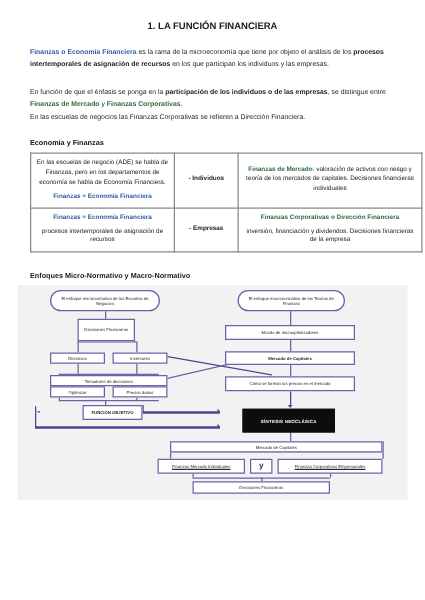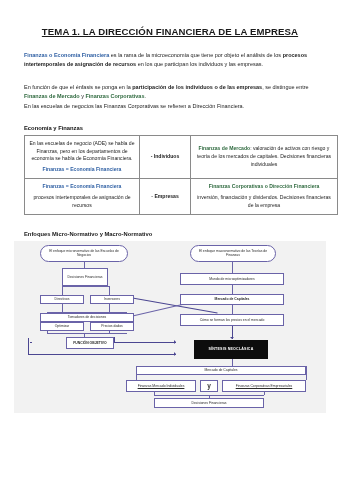--- a/index.html
+++ b/index.html
@@ -125,21 +125,21 @@
     border-bottom:2.2px solid transparent;
     border-left:2.8px solid #4b4691;
     border-right:none;
   }
 </style>
 </head>
 <body>
 
 <div class="page">
 
-  <div class="doc-title">TEMA 1. LA DIRECCIÓN FINANCIERA DE LA EMPRESA</div>
+  <div class="sec-title">1. LA FUNCIÓN FINANCIERA</div>
 
   <div class="para">
     <span class="blue">Finanzas o Economía Financiera</span><span> es la rama de la microeconomía que tiene por objeto el análisis de los </span><span class="b">procesos intertemporales de asignación de recursos</span><span> en los que participan los individuos y las empresas.</span>
   </div>
 
   <div class="para">
     <span>En función de que el énfasis se ponga en la </span><span class="b">participación de los individuos o de las empresas</span><span>, se distingue entre </span><span class="green">Finanzas de Mercado</span><span> y </span><span class="green">Finanzas Corporativas</span><span>.</span><br>
     <span>En las escuelas de negocios las Finanzas Corporativas se refieren a Dirección Financiera.</span>
   </div>
 

